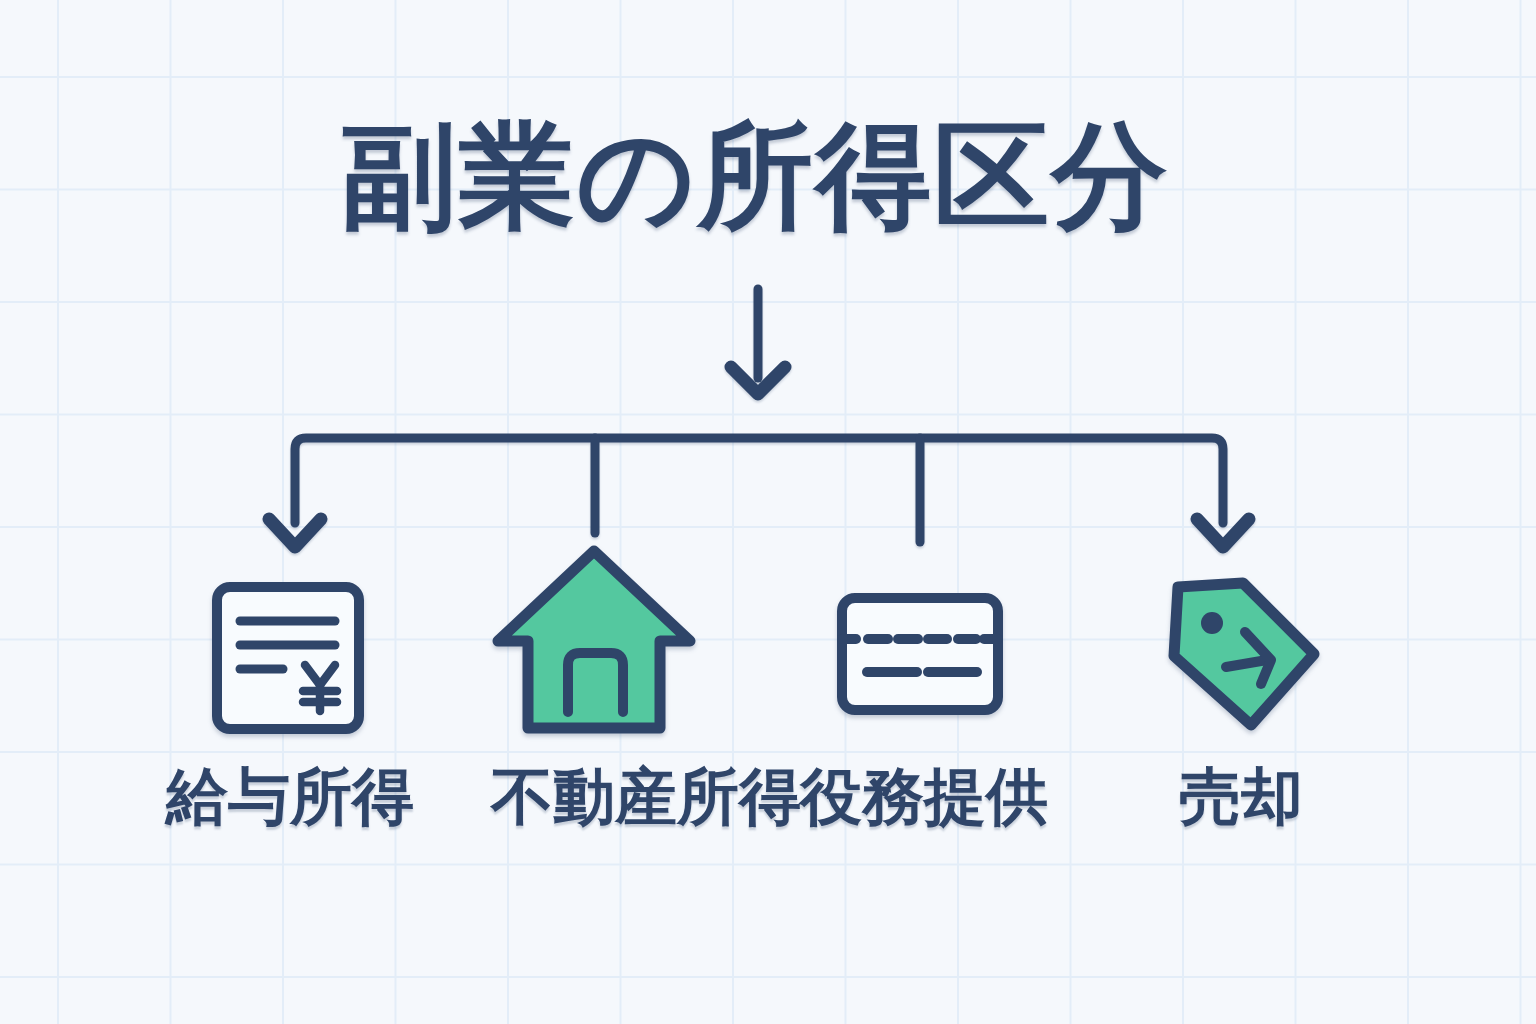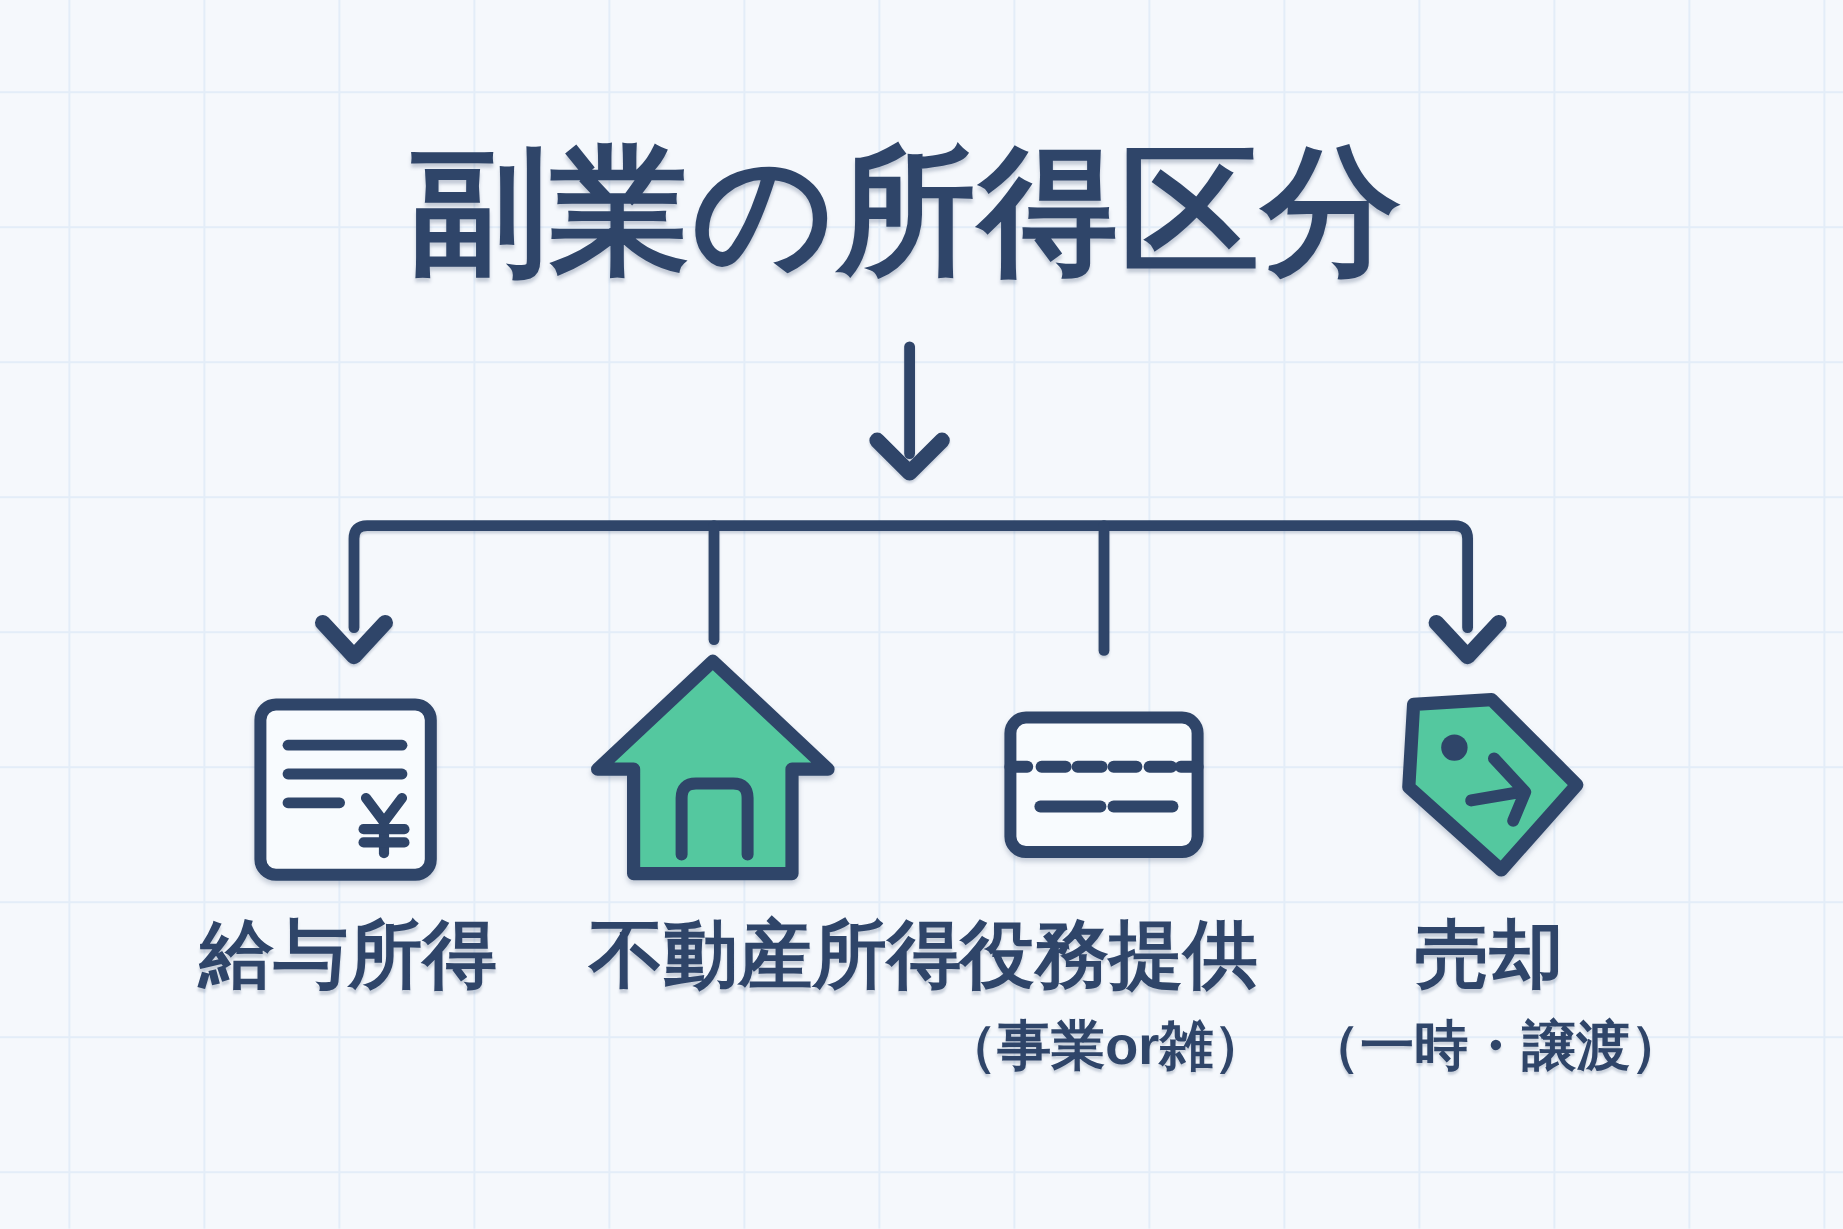--- a/index.html
+++ b/index.html
@@ -147,16 +147,14 @@
       <path d="M63 97 L104 90"></path>
       <path d="M82 62 L108 90 L98 114"></path>
     </g>
   </svg>
 
   <div class="label label-1">給与所得</div>
   <div class="label label-2">不動産所得</div>
   <div class="label label-4">売却</div>
   <div class="label label-3">役務提供</div>
 
-  <div class="sublabel sublabel-3">（事業or雑）</div>
-  <div class="sublabel sublabel-4">（一時・譲渡）</div>
 
 </div>
 
 </body></html>

